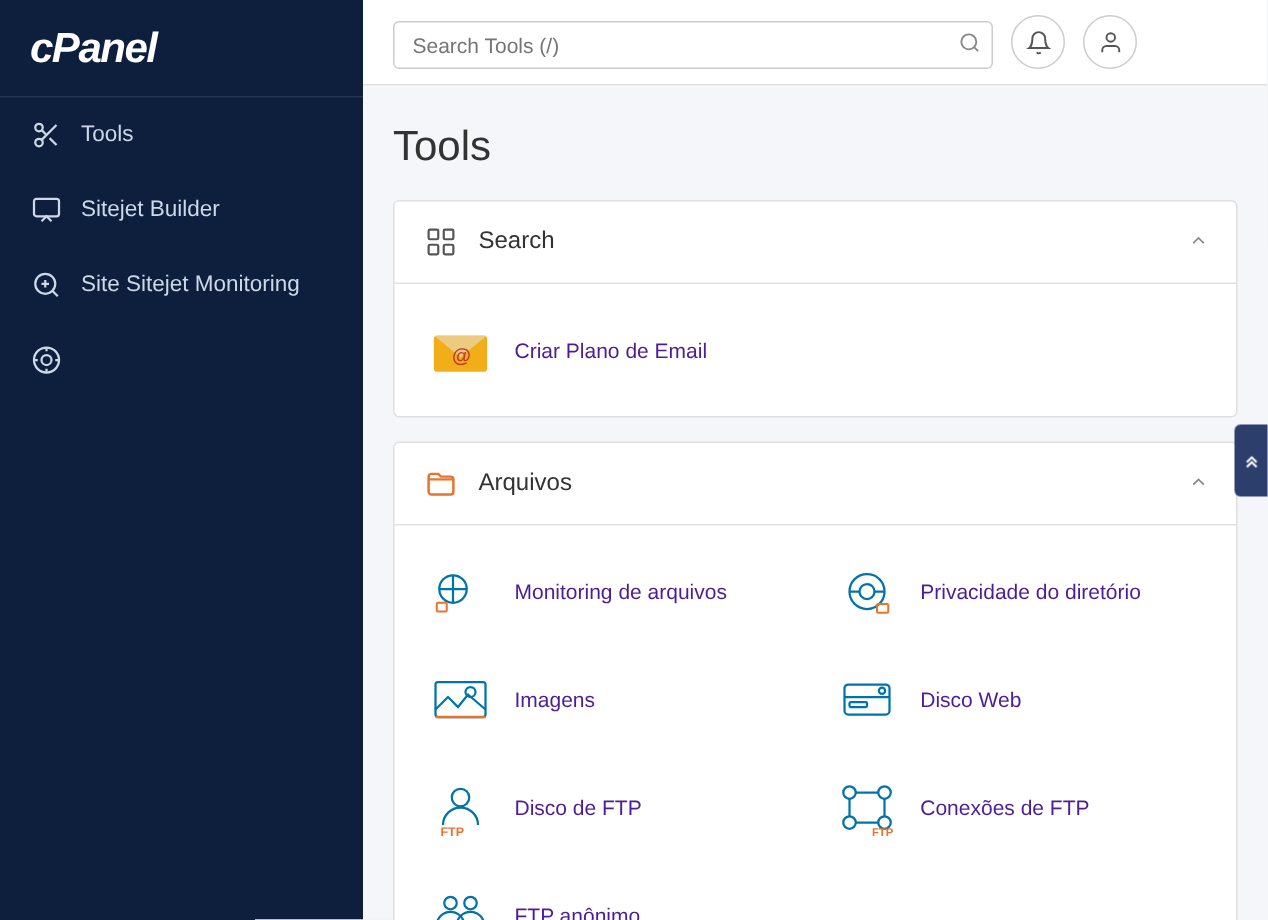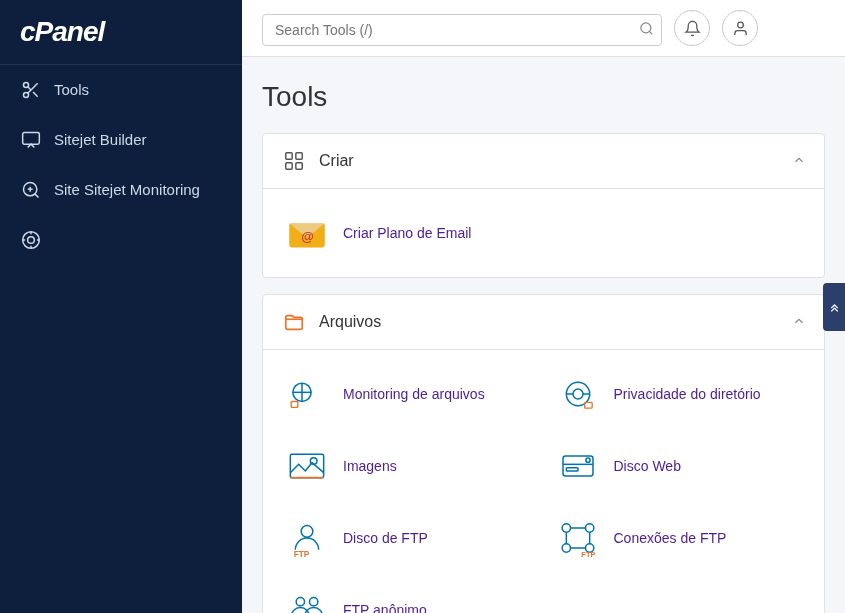--- a/index.html
+++ b/index.html
@@ -294,21 +294,21 @@
       <div class="section-header">
         <div class="section-header-left">
           <div class="section-header-icon">
             <svg width="22" height="22" viewBox="0 0 24 24" fill="none" stroke="#555" stroke-width="1.6">
               <rect x="3" y="3" width="7" height="7" rx="1"></rect>
                 <rect x="14" y="3" width="7" height="7" rx="1"></rect>
               <rect x="3" y="14" width="7" height="7" rx="1"></rect>
                 <rect x="14" y="14" width="7" height="7" rx="1"></rect>
             </svg>
           </div>
-          <span>Criar</span>
+          <span>Search</span>
         </div>
         <span class="collapse-icon">
           <svg width="14" height="14" viewBox="0 0 24 24" fill="none" stroke="#888" stroke-width="2">
               <polyline points="18 15 12 9 6 15"></polyline>
             </svg>
         </span>
       </div>
       <div class="tool-items-single">
         <div class="tool-item">
           <div class="tool-icon">

